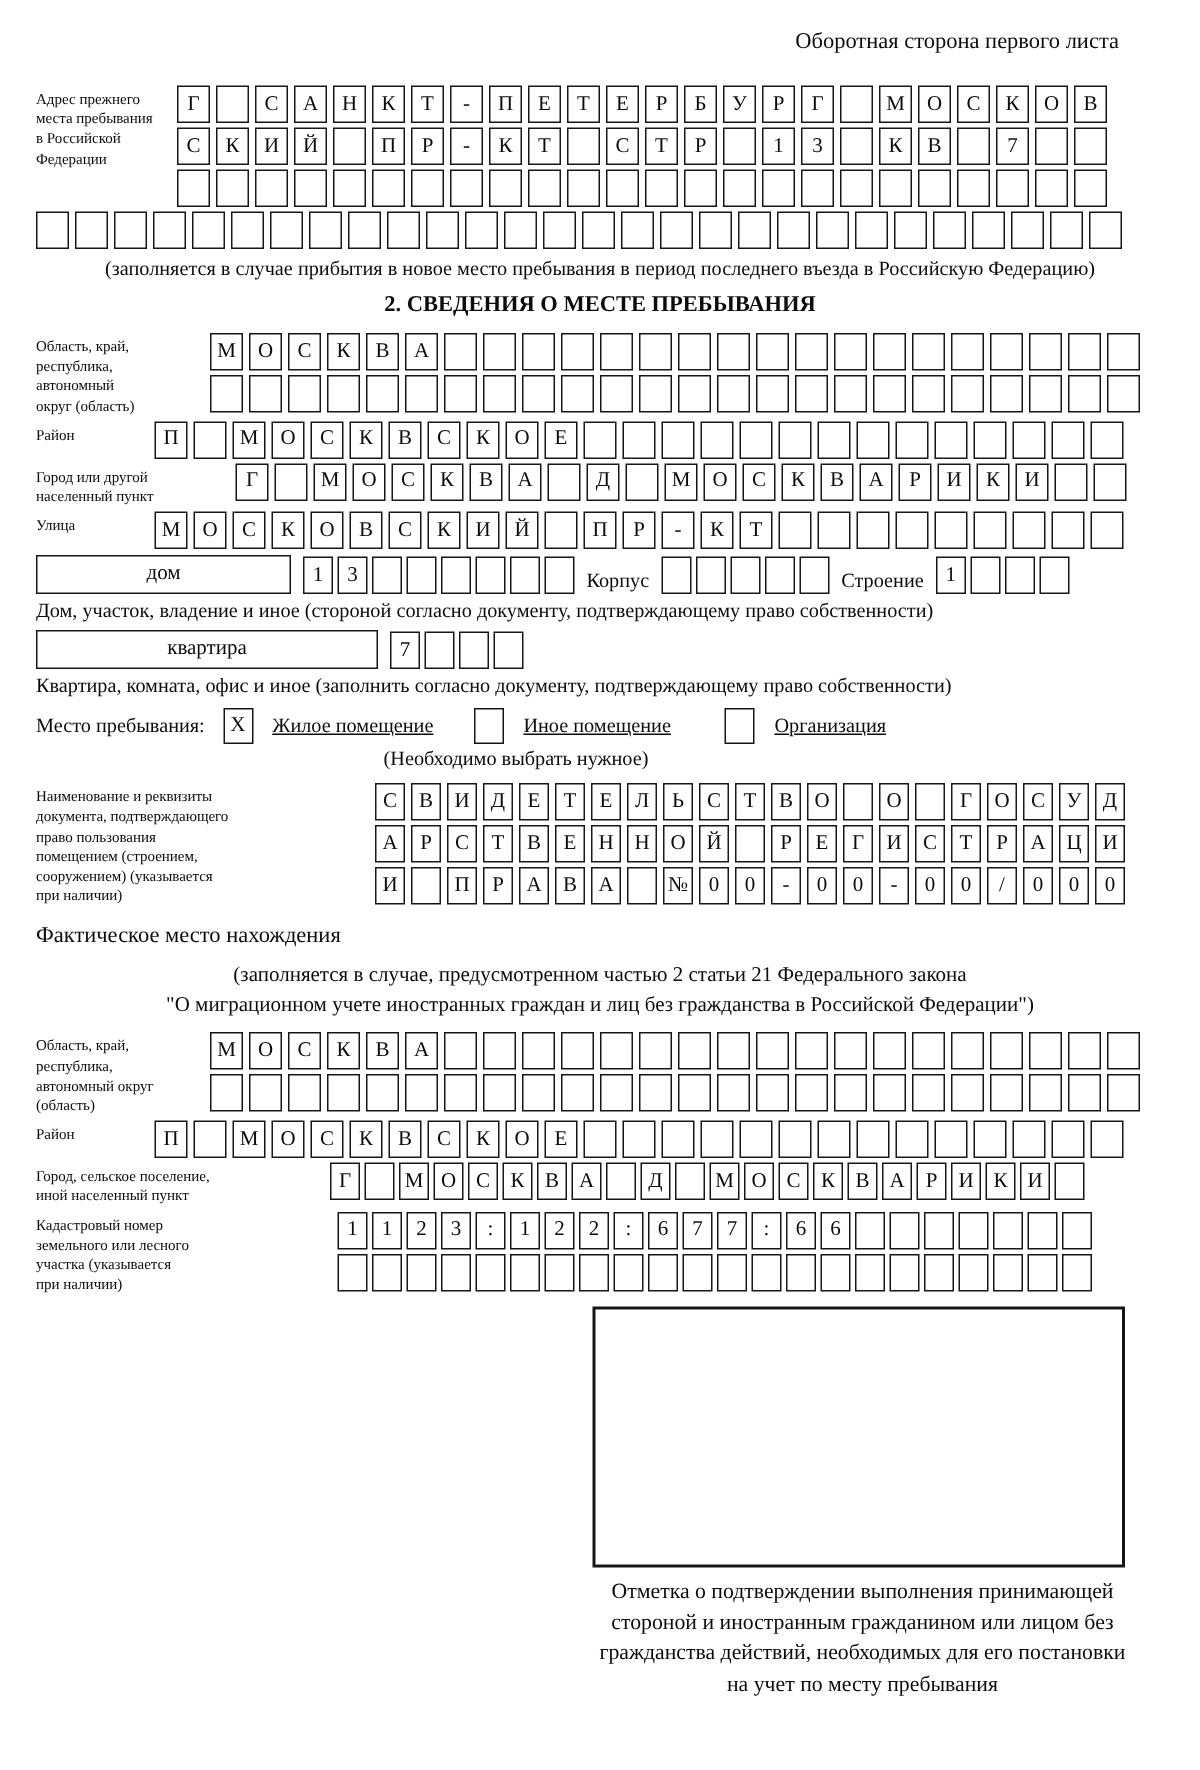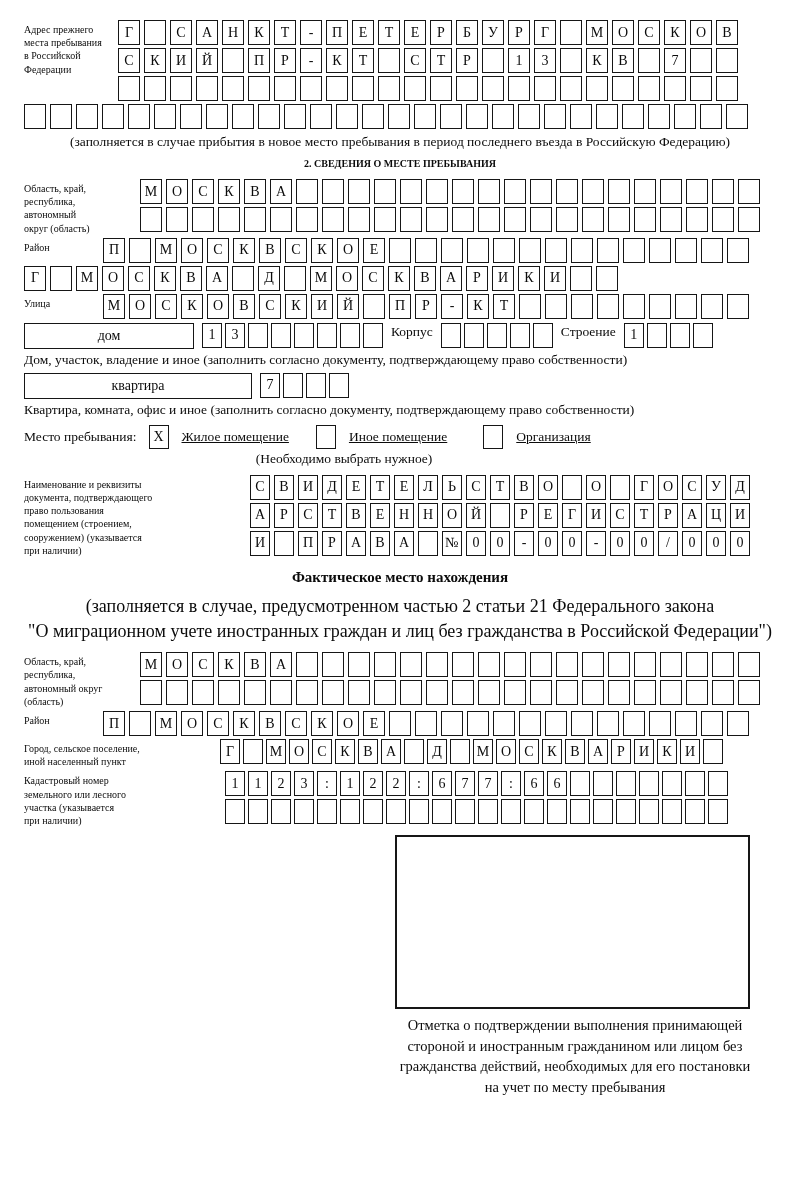--- a/index.html
+++ b/index.html
@@ -22,58 +22,59 @@
   .cell {
     width:22px; height:25px; border:1.5px solid #161616; flex:none;
     display:flex; align-items:center; justify-content:center;
     font-size:14px; line-height:1;
   }
   .cells.sm { gap:4px; }   .cells.sm .cell { width:20px; }
   .cells.xs { gap:3px; }   .cells.xs .cell { width:20px; }
 
   .caption-center { text-align:center; margin:5px 0 8px 0; font-size:13.5px; }
   .caption-left { text-align:left; margin:3px 0 5px 0; font-size:13.5px; }
-  .section-title { text-align:center; font-weight:bold; font-size:10px; margin:4px 0 10px 0; }
-
-  .dom-row, .kv-row { display:flex; align-items:flex-start; margin:4px 0 2px 0; }
+  .section-title { text-align:center; font-weight:bold; font-size:15px; margin:4px 0 10px 0; }
+
+  .dom-row, .kv-row { display:flex; align-items:flex-end; margin:4px 0 2px 0; }
   .label-box {
     border:1.5px solid #161616; height:26px; display:flex; align-items:center;
     justify-content:center; font-size:14px; flex:none;
   }
   .dom-box { width:170px; margin-right:8px; }
   .kv-box  { width:228px; margin-right:8px; }
   .inline-lbl { margin:1px 8px; flex:none; font-size:13.5px; }
 
   .mesto-row { display:flex; align-items:center; margin:7px 0 2px 0; }
   .chk {
     width:20px; height:24px; border:1.5px solid #161616; flex:none;
     display:flex; align-items:center; justify-content:center; font-size:14px;
   }
   .mesto-label { flex:none; margin-right:12px; }
   .chk-lbl { flex:none; margin-left:13px;text-decoration:underline; }
   .chk-m1 { margin-left:0; } .chk-m2 { margin-left:27px; } .chk-m3 { margin-left:36px; }
   .mesto-note { width:640px; text-align:center; margin:2px 0 8px 0; }
 
-  .fact-title { text-align:center; font-weight:bold; font-size:15px; margin:12px 0 8px 0; }
-  .fact-note { text-align:center; font-size:18px; line-height:1.4; white-space:pre; margin-bottom:8px; }
+  .fact-title { font-weight:normal; font-size:15px; margin:12px 0 8px 0; }
+  .fact-note { text-align:center; font-size:14px; line-height:1.4; white-space:pre; margin-bottom:8px; }
 
   .stamp-box {
     margin-left:371px; margin-top:8px; width:355px; height:174px;
     border:2px solid #161616; background:#ffffff;
   }
   .stamp-caption {
     margin-left:331px; width:440px; margin-top:6px; text-align:center;
     white-space:pre; font-size:14.5px; line-height:1.42;
   }
 </style>
 </head>
 <body>
 
 <div class="page">
 
+  <div class="corner-note">Оборотная сторона первого листа</div>
 
   <div class="field-row">
     <div class="f-label w94">Адрес прежнего
 места пребывания
 в Российской
 Федерации</div>
     <div class="cellrows">
       <div class="cells">
           <div class="cell">Г</div>
           <div class="cell"></div>
@@ -274,20 +275,22 @@
         <div class="cell"></div>
         <div class="cell"></div>
         <div class="cell"></div>
         <div class="cell"></div>
         <div class="cell"></div>
         <div class="cell"></div>
       </div>
   </div>
 
   <div class="field-row">
+    <div class="f-label w133">Город или другой
+населенный пункт</div>
     <div class="cells">
         <div class="cell">Г</div>
         <div class="cell"></div>
         <div class="cell">М</div>
         <div class="cell">О</div>
         <div class="cell">С</div>
         <div class="cell">К</div>
         <div class="cell">В</div>
         <div class="cell">А</div>
         <div class="cell"></div>
@@ -360,21 +363,21 @@
         <div class="cell"></div>
       </div>
     <div class="inline-lbl">Строение</div>
     <div class="cells xs">
         <div class="cell">1</div>
         <div class="cell"></div>
         <div class="cell"></div>
         <div class="cell"></div>
       </div>
   </div>
-  <div class="caption-left">Дом, участок, владение и иное (заполнить согласно документу, подтверждающему право собственности)</div>
+  <div class="caption-left">Дом, участок, владение и иное (стороной согласно документу, подтверждающему право собственности)</div>
 
   <div class="kv-row">
     <div class="label-box kv-box">квартира</div>
     <div class="cells xs">
         <div class="cell">7</div>
         <div class="cell"></div>
         <div class="cell"></div>
         <div class="cell"></div>
       </div>
   </div>

